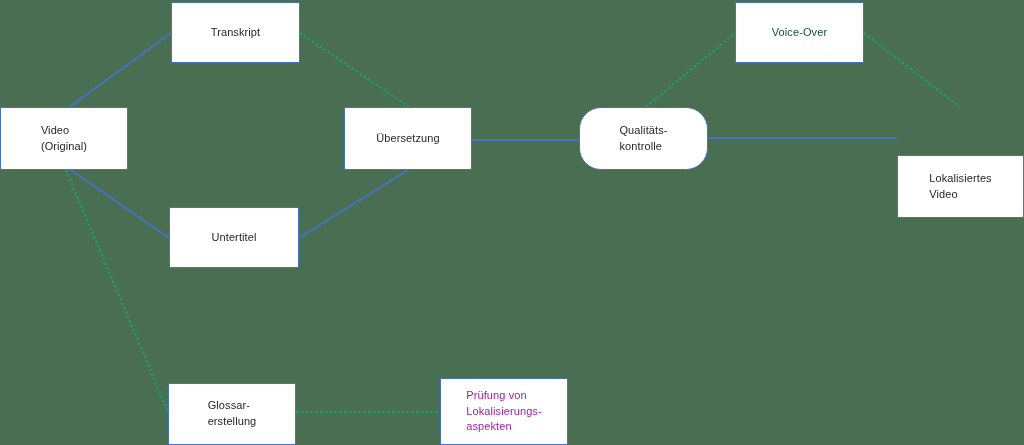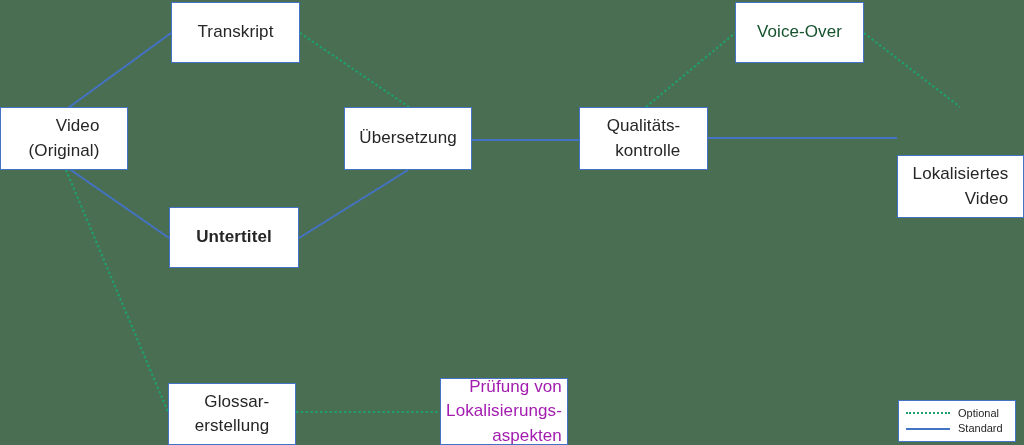--- a/index.html
+++ b/index.html
@@ -27,24 +27,24 @@
     height: 445px;
   }
   .node {
     position: absolute;
     box-sizing: border-box;
     background: #ffffff;
     border: 1.4px solid #4472c4;
     display: flex;
     align-items: center;
     justify-content: center;
-    text-align: right;
+    text-align: left;
     color: #262626;
     font-family: "Liberation Sans", sans-serif;
-    font-size: 17px;
+    font-size: 11px;
     line-height: 1.42;
     letter-spacing: 0.1px;
     white-space: pre-line;
     z-index: 3;
   }
   .node-label {
     display: block;
     padding: 0 5px;
     white-space: pre-line;
   }
@@ -105,38 +105,28 @@
       <line x1="472" y1="140" x2="579" y2="140" stroke="#4472c4" stroke-width="2" stroke-linecap="butt"></line>
       <line x1="646" y1="107" x2="735" y2="33" stroke="#1f9e6e" stroke-width="2.2" stroke-linecap="butt" stroke-dasharray="2.4 2.4"></line>
       <line x1="864" y1="33" x2="960" y2="107" stroke="#1f9e6e" stroke-width="2.2" stroke-linecap="butt" stroke-dasharray="2.4 2.4"></line>
       <line x1="708" y1="138" x2="897" y2="138" stroke="#4472c4" stroke-width="2" stroke-linecap="butt"></line>
     </svg>
 
   <div id="node-layer">
       <div class="node" style="left: 0px; top: 107px; width: 128px; height: 63px; background: rgb(255, 255, 255); border-color: rgb(68, 114, 196); color: rgb(38, 38, 38);"><span class="node-label">Video
 (Original)</span></div>
       <div class="node" style="left: 171px; top: 2px; width: 129px; height: 61px; background: rgb(255, 255, 255); border-color: rgb(68, 114, 196); color: rgb(38, 38, 38);"><span class="node-label">Transkript</span></div>
-      <div class="node" style="left: 169px; top: 207px; width: 130px; height: 61px; background: rgb(255, 255, 255); border-color: rgb(68, 114, 196); color: rgb(38, 38, 38); font-weight: bold;"><span class="node-label">Untertitel</span></div>
+      <div class="node" style="left: 169px; top: 207px; width: 130px; height: 61px; background: rgb(255, 255, 255); border-color: rgb(68, 114, 196); color: rgb(38, 38, 38);"><span class="node-label">Untertitel</span></div>
       <div class="node" style="left: 344px; top: 107px; width: 128px; height: 63px; background: rgb(255, 255, 255); border-color: rgb(68, 114, 196); color: rgb(38, 38, 38);"><span class="node-label">Übersetzung</span></div>
-      <div class="node" style="left: 579px; top: 107px; width: 129px; height: 63px; background: rgb(255, 255, 255); border-color: rgb(68, 114, 196); color: rgb(38, 38, 38);"><span class="node-label">Qualitäts-
+      <div class="node" style="left: 579px; top: 107px; width: 129px; height: 63px; background: rgb(255, 255, 255); border-color: rgb(68, 114, 196); color: rgb(38, 38, 38); border-radius: 22px;"><span class="node-label">Qualitäts-
 kontrolle</span></div>
       <div class="node" style="left: 735px; top: 2px; width: 129px; height: 61px; background: rgb(255, 255, 255); border-color: rgb(68, 114, 196); color: #14532d;"><span class="node-label">Voice-Over</span></div>
       <div class="node" style="left: 897px; top: 107px; width: 127px; height: 63px; background: rgb(255, 255, 255); border-color: rgb(68, 114, 196); color: rgb(38, 38, 38); margin-top: 48px;"><span class="node-label">Lokalisiertes
 Video</span></div>
       <div class="node" style="left: 168px; top: 383px; width: 128px; height: 62px; background: rgb(255, 255, 255); border-color: rgb(68, 114, 196); color: rgb(38, 38, 38);"><span class="node-label">Glossar-
 erstellung</span></div>
       <div class="node" style="left: 440px; top: 378px; width: 128px; height: 67px; background: rgb(255, 255, 255); border-color: rgb(68, 114, 196); color: #a21caf;"><span class="node-label">Prüfung von
 Lokalisierungs-
 aspekten</span></div>
     </div>
 
-  <div id="legend" style="left: 898px; top: 400px; width: 118px; height: 42px; border-color: rgb(68, 114, 196);">
-      <div class="legend-row">
-        <span class="legend-swatch optional" style="border-top-color: rgb(31, 158, 110); border-top-style: dotted;"></span>
-        <span class="legend-text">Optional</span>
-      </div>
-      <div class="legend-row">
-        <span class="legend-swatch standard" style="border-top-color: rgb(68, 114, 196); border-top-style: solid;"></span>
-        <span class="legend-text">Standard</span>
-      </div>
-    </div>
 
 </div>
 
 </body></html>

